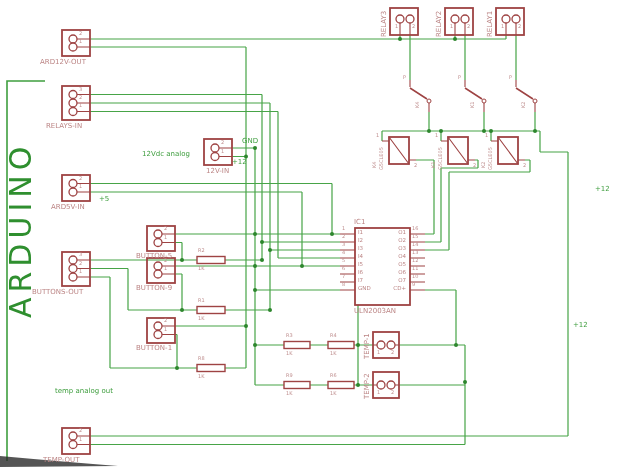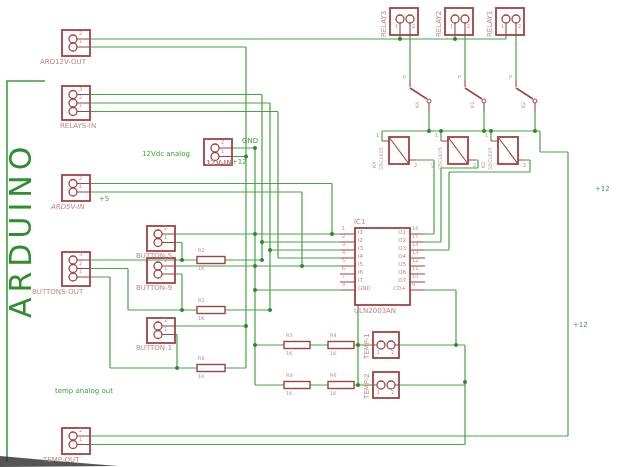--- a/index.html
+++ b/index.html
@@ -182,23 +182,23 @@
 
 <div class="t gn" style="left:142px;top:151px;">12Vdc analog</div>
 <div class="t gn" style="left:55px;top:388px;">temp analog out</div>
 <div class="t gn" style="left:242px;top:138px;">GND</div>
 <div class="t gn" style="left:232px;top:159px;">+12</div>
 <div class="t gn" style="left:99px;top:196px;">+5</div>
 <div class="t gn" style="left:595px;top:186px;">+12</div>
 <div class="t gn" style="left:573px;top:322px;">+12</div>
 
 <div class="t ct" style="left:40px;top:59px;">ARD12V-OUT</div>
-<div class="t ct" style="left:60px;top:123px;">RELAYS-IN</div>
-<div class="t ct" style="left:206px;top:160px;font-weight:bold;">12V-IN</div>
-<div class="t ct" style="left:51px;top:204px;font-style:italic;">ARD5V-IN</div>
+<div class="t ct" style="left:46px;top:123px;">RELAYS-IN</div>
+<div class="t ct" style="left:206px;top:168px;">12V-IN</div>
+<div class="t ct" style="left:51px;top:204px;">ARD5V-IN</div>
 <div class="t ct" style="left:32px;top:289px;">BUTTONS-OUT</div>
 <div class="t ct" style="left:136px;top:253px;">BUTTON-5</div>
 <div class="t ct" style="left:136px;top:285px;">BUTTON-9</div>
 <div class="t ct" style="left:136px;top:345px;">BUTTON-1</div>
 <div class="t ct" style="left:43px;top:457px;">TEMP-OUT</div>
 <div class="t ct rot" style="left:381px;top:37px;">RELAY3</div>
 <div class="t ct rot" style="left:436px;top:37px;">RELAY2</div>
 <div class="t ct rot" style="left:487px;top:37px;">RELAY1</div>
 <div class="t ct rot" style="left:364px;top:359px;">TEMP-1</div>
 <div class="t ct rot" style="left:364px;top:399px;">TEMP-2</div>

